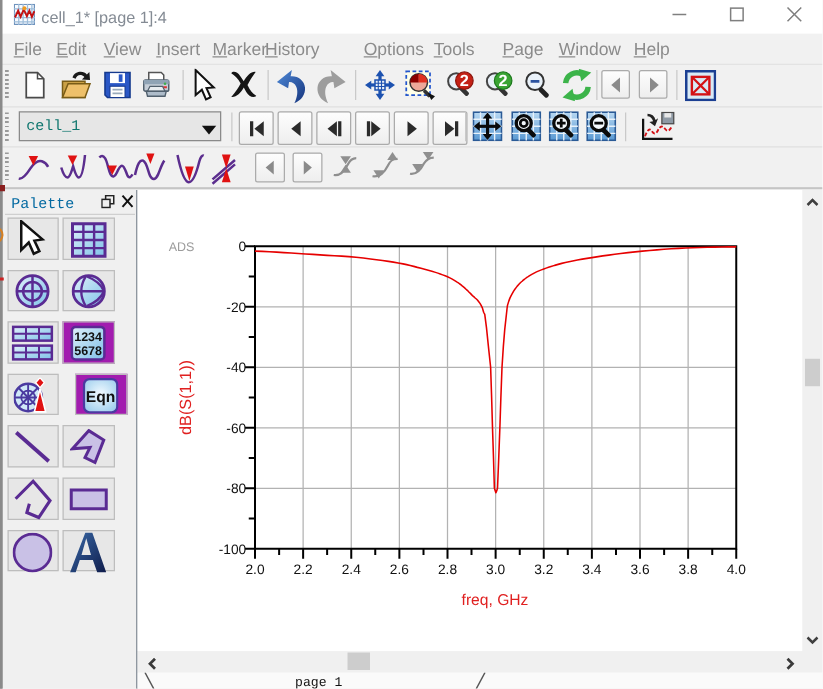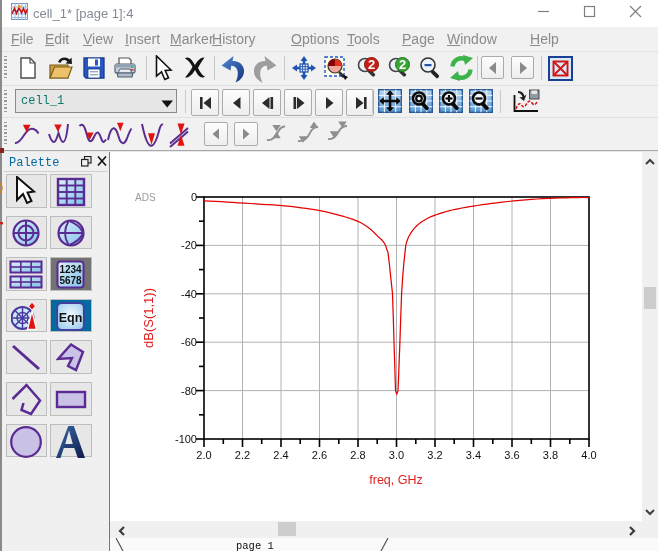--- a/index.html
+++ b/index.html
@@ -37,21 +37,21 @@
 <div class="mi" style="left:11px"><u>F</u>ile</div>
     <div class="mi" style="left:45px"><u>E</u>dit</div>
     <div class="mi" style="left:83px"><u>V</u>iew</div>
     <div class="mi" style="left:125px"><u>I</u>nsert</div>
     <div class="mi" style="left:170px"><u>M</u>arker</div>
     <div class="mi" style="left:212px"><u>H</u>istory</div>
     <div class="mi" style="left:291px"><u>O</u>ptions</div>
     <div class="mi" style="left:347px"><u>T</u>ools</div>
     <div class="mi" style="left:402px"><u>P</u>age</div>
     <div class="mi" style="left:447px"><u>W</u>indow</div>
-    <div class="mi" style="left:530px"><u>H</u>elp</div>
+    <div class="mi" style="left:507px"><u>H</u>elp</div>
 
 <div style="position:absolute;left:0;top:52px;width:658px;height:33px;border-bottom:1px solid #e0e0e0"></div>
 <div style="position:absolute;left:0;top:86px;width:658px;height:31px;border-bottom:1px solid #e0e0e0"></div>
 <div style="position:absolute;left:0;top:118px;width:658px;height:32px"></div>
 <div style="position:absolute;left:0;top:150px;width:658px;height:1px;background:#a8a8a8"></div>
     <div style="position:absolute;left:0;top:151px;width:658px;height:1px;background:#e8e8e8"></div>
 <div style="position:absolute;left:4px;top:56px;width:3px;height:24px;background:repeating-linear-gradient(180deg,#9a9a9a 0 1.5px,#f1f1f1 1.5px 3.5px)"></div>
     <div style="position:absolute;left:4px;top:90px;width:3px;height:23px;background:repeating-linear-gradient(180deg,#9a9a9a 0 1.5px,#f1f1f1 1.5px 3.5px)"></div>
     <div style="position:absolute;left:4px;top:122px;width:3px;height:22px;background:repeating-linear-gradient(180deg,#9a9a9a 0 1.5px,#f1f1f1 1.5px 3.5px)"></div>
 <svg style="position:absolute;left:16px;top:56px" width="24" height="24">
@@ -412,21 +412,21 @@
         <rect x="1.5" y="1.5" width="31" height="11" fill="url(#bg1)" stroke="#5a2b93" stroke-width="2"></rect>
         <line x1="11.8" y1="1.5" x2="11.8" y2="12.5" stroke="#5a2b93" stroke-width="1.6"></line>
         <line x1="22.2" y1="1.5" x2="22.2" y2="12.5" stroke="#5a2b93" stroke-width="1.6"></line>
         <line x1="1.5" y1="7.0" x2="32.5" y2="7.0" stroke="#5a2b93" stroke-width="1.6"></line>
         <rect x="1.5" y="16.5" width="31" height="11" fill="url(#bg1)" stroke="#5a2b93" stroke-width="2"></rect>
         <line x1="11.8" y1="16.5" x2="11.8" y2="27.5" stroke="#5a2b93" stroke-width="1.6"></line>
         <line x1="22.2" y1="16.5" x2="22.2" y2="27.5" stroke="#5a2b93" stroke-width="1.6"></line>
         <line x1="1.5" y1="22.0" x2="32.5" y2="22.0" stroke="#5a2b93" stroke-width="1.6"></line>
       </svg>
     </div>
-    <div style="position:absolute;left:50px;top:257.2px;width:41.5px;height:33.5px;background:#737373;border:1px solid #bdbdbd;box-sizing:border-box">
+    <div style="position:absolute;left:50px;top:257.2px;width:41.5px;height:33.5px;background:#a21caf;border:1px solid #bdbdbd;box-sizing:border-box">
       <svg width="29" height="29" style="display:block;margin:2px auto 0">
         <defs>
           <linearGradient id="bg1" x1="0" y1="0" x2="1" y2="1">
             <stop offset="0" stop-color="#dff0fa"></stop>
             <stop offset="1" stop-color="#7fc1e8"></stop>
           </linearGradient>
         </defs>
         <rect x="1.5" y="1.5" width="26" height="26" rx="3" fill="url(#bg1)" stroke="#5a2b93" stroke-width="2"></rect>
         <text x="14.5" y="12.5" text-anchor="middle" font-size="10" font-weight="bold" fill="#111" font-family="Liberation Sans">1234</text>
         <text x="14.5" y="24" text-anchor="middle" font-size="10" font-weight="bold" fill="#111" font-family="Liberation Sans">5678</text>
@@ -441,21 +441,21 @@
         <line x1="11.5" y1="16" x2="3.7" y2="23.8" stroke="#4a3aa0" stroke-width="1.5"></line>
         <line x1="11.5" y1="16" x2="0.5" y2="16.0" stroke="#4a3aa0" stroke-width="1.5"></line>
         <line x1="11.5" y1="16" x2="3.7" y2="8.2" stroke="#4a3aa0" stroke-width="1.5"></line>
         <line x1="11.5" y1="16" x2="11.5" y2="5.0" stroke="#4a3aa0" stroke-width="1.5"></line>
         <line x1="11.5" y1="16" x2="19.3" y2="8.2" stroke="#4a3aa0" stroke-width="1.5"></line>
         <circle cx="11.5" cy="16" r="5.5" fill="none" stroke="#4a3aa0" stroke-width="1.4"></circle>
         <path d="M16.5 27.5 L21 9 L25.5 27.5 Z" fill="#e01212" stroke="#fff" stroke-width="1.3"></path>
         <path d="M21 8.2 L24.4 4.1 L21 0.2 L17.6 4.1 Z" fill="#e01212" stroke="#fff" stroke-width="1"></path>
       </svg>
     </div>
-    <div style="position:absolute;left:50px;top:298.8px;width:41.5px;height:33.5px;background:#0369a1;border:1px solid #bdbdbd;box-sizing:border-box">
+    <div style="position:absolute;left:60px;top:298.8px;width:41.5px;height:33.5px;background:#a21caf;border:1px solid #bdbdbd;box-sizing:border-box">
       <svg width="29" height="29" style="display:block;margin:2px auto 0">
         <defs>
           <radialGradient id="eq" cx="0.5" cy="0.45" r="0.75">
             <stop offset="0" stop-color="#f2faff"></stop>
             <stop offset="1" stop-color="#8ec6ea"></stop>
           </radialGradient>
         </defs>
         <rect x="1.2" y="1.2" width="26.6" height="26.6" rx="4.5" fill="url(#eq)" stroke="#4a3aa0" stroke-width="1.8"></rect>
         <text x="14.5" y="19.5" text-anchor="middle" font-size="12.5" font-weight="bold" fill="#111" font-family="Liberation Sans">Eqn</text>
       </svg>

